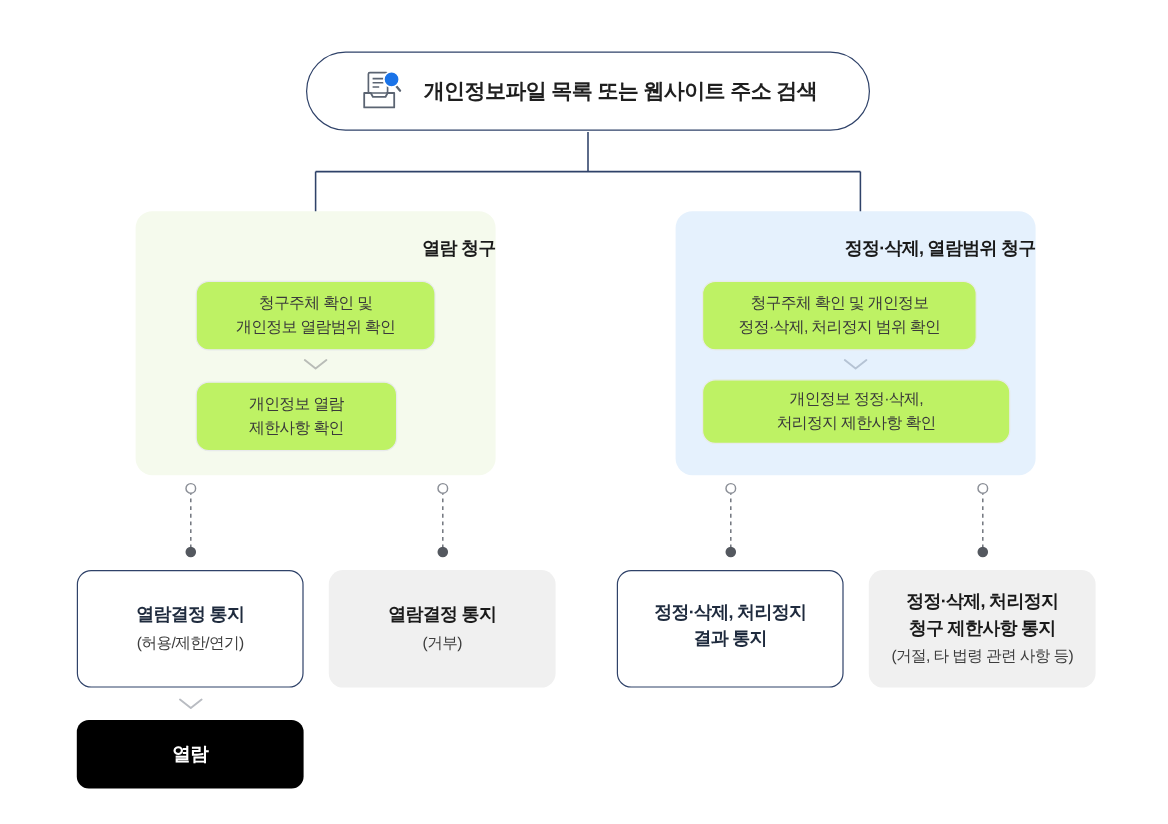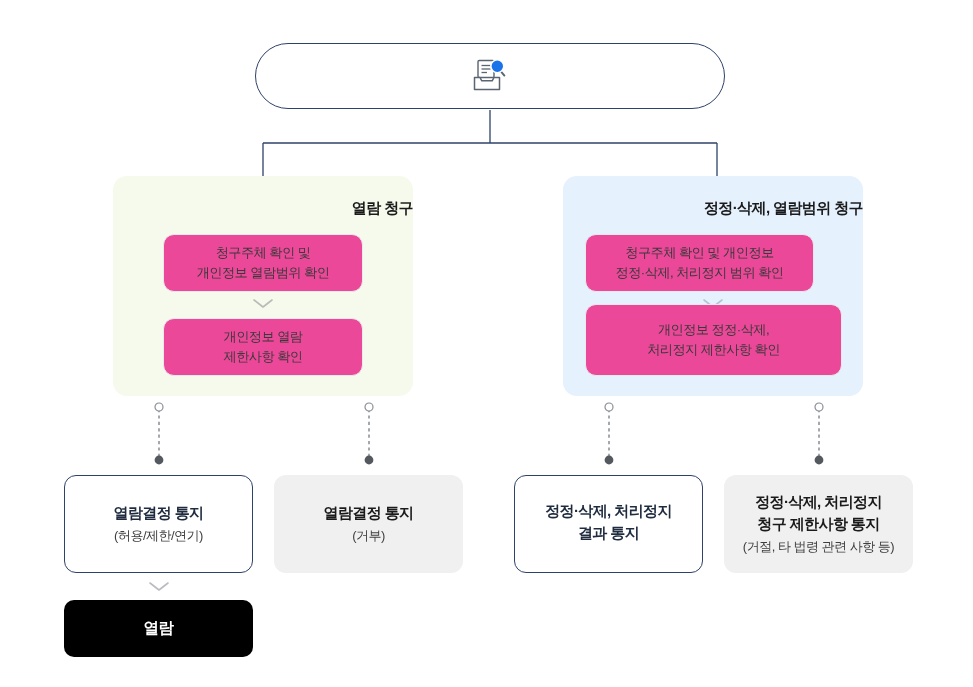--- a/index.html
+++ b/index.html
@@ -89,40 +89,40 @@
     color: #1a1a1a;
     letter-spacing: -0.6px;
     margin-top: 23px;
     margin-bottom: 0;
     line-height: 1.2;
   }
 
   .step-card {
     position: absolute;
     box-sizing: border-box;
-    background: #ec4899;
+    background: #bef264;
     border: 1px solid #e8eaec;
     border-radius: 11px;
     display: flex;
     align-items: center;
     justify-content: center;
     text-align: center;
   }
   .step-card .txt {
     font-size: 13.2px;
     line-height: 1.52;
     color: #3a3a3a;
     letter-spacing: -0.55px;
     white-space: pre-line;
   }
 
   .card-l1 { left: 163px; top: 234px; width: 200px; height: 58px; }
-  .card-l2 { left: 163px; top: 318px; width: 200px; height: 58px; }
+  .card-l2 { left: 163px; top: 318px; width: 168px; height: 58px; }
   .card-r1 { left: 585px; top: 234px; width: 229px; height: 58px; }
-  .card-r2 { left: 585px; top: 304px; width: 257px; height: 72px; }
+  .card-r2 { left: 585px; top: 316px; width: 257px; height: 54px; }
 
   
   .chevron {
     position: absolute;
     width: 26px;
     height: 14px;
     pointer-events: none;
   }
   .chev-l { left: 250px; top: 296px; }
   .chev-r { left: 700px; top: 296px; }
@@ -228,20 +228,21 @@
       <line x1="11.5" y1="12" x2="20.5" y2="12" stroke="#5b6472" stroke-width="1.3"></line>
       <line x1="11.5" y1="15.5" x2="17" y2="15.5" stroke="#5b6472" stroke-width="1.3"></line>
 
       <path d="M4.5,20.5 L10,20.5 L11.8,23.8 L22.2,23.8 L24,20.5 L29.5,20.5 L29.5,32.5 L4.5,32.5 Z" fill="#ffffff" stroke="#5b6472" stroke-width="1.5" stroke-linejoin="round"></path>
 
       <line x1="29.6" y1="12.8" x2="34.4" y2="18.6" stroke="#5b6472" stroke-width="1.9" stroke-linecap="round"></line>
 
       <circle cx="27.3" cy="9.2" r="6.4" fill="#1a73e8"></circle>
       <circle cx="27.3" cy="9.2" r="6.4" fill="none" stroke="#ffffff" stroke-width="1.4"></circle>
     </svg>
+    <span class="label">개인정보파일 목록 또는 웹사이트 주소 검색</span>
   </div>
 
   <div class="panel panel-left">
     <div class="panel-title">열람 청구</div>
   </div>
 
   <div class="step-card card-l1">
     <span class="txt">청구주체 확인 및
 개인정보 열람범위 확인</span>
   </div>

